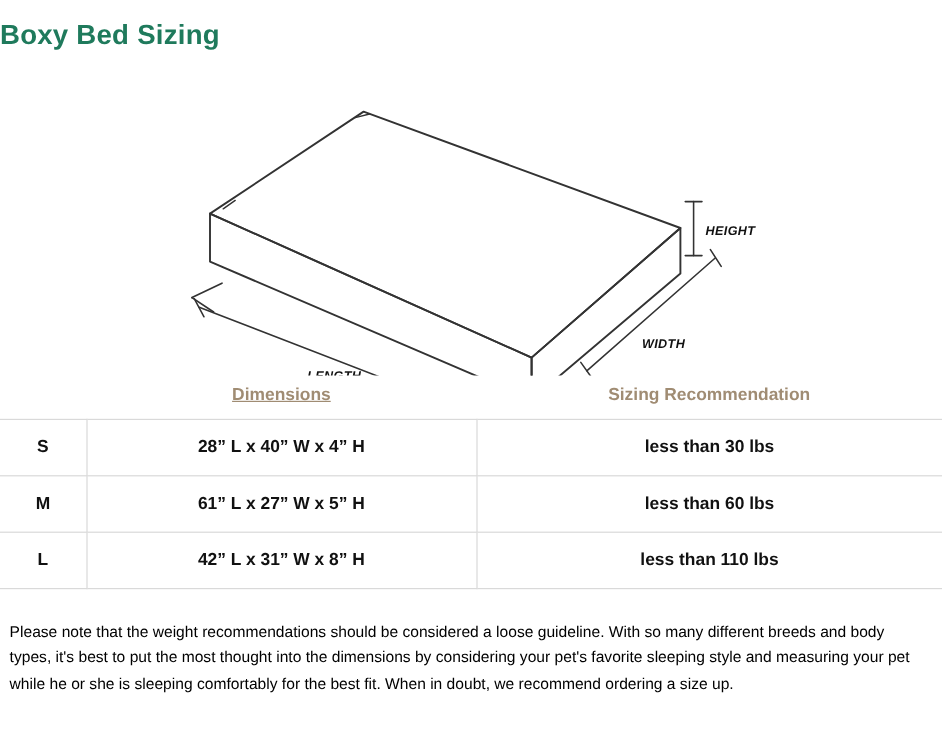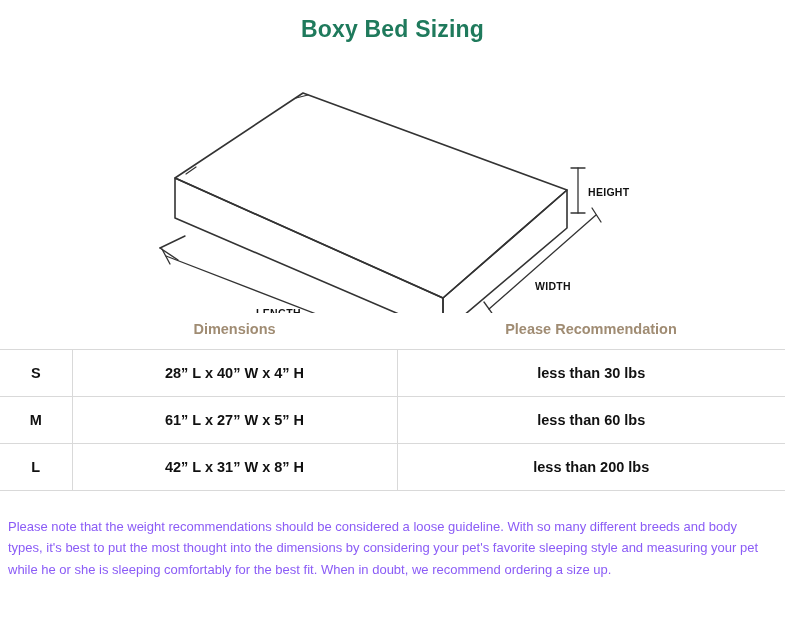--- a/index.html
+++ b/index.html
@@ -14,31 +14,31 @@
     color: #1a1a1a;
     overflow: hidden;
   }
   .page {
     position: relative;
     width: 785px;
     height: 619px;
     box-sizing: border-box;
   }
   .title {
-    text-align: center;
     font-size: 23px;
     font-weight: bold;
     color: #1f7a5c;
     margin: 16px 0 0 0;
     letter-spacing: 0.2px;
   }
   .diagram-wrap {
     position: relative;
     width: 778px;
     height: 270px;
+    font-style: italic;
   }
   .diagram-wrap svg {
     display: block;
   }
   .sizing-table {
     width: 785px;
     border-collapse: collapse;
     table-layout: fixed;
   }
   .sizing-table th {
@@ -59,28 +59,28 @@
     border-bottom: 1px solid #d9d9d9;
   }
   .sizing-table tbody tr td.col-size {
     border-right: 1px solid #d9d9d9;
     width: 72px;
   }
   .sizing-table tbody tr td.col-dims {
     border-right: 1px solid #d9d9d9;
   }
   .sizing-table thead th.col-size { width: 72px; }
-  .sizing-table thead th.col-dims { width: 325px; }
+  .sizing-table thead th.col-dims { width: 325px; text-decoration: underline; }
   .sizing-table tbody tr:last-child td {
     border-bottom: 1px solid #d9d9d9;
   }
   .note {
     font-size: 13px;
     line-height: 1.65;
-    color: #8b5cf6;
+    color: #000000;
     padding: 12px 20px 0 8px;
     text-align: left;
   }
   .dim-label {
     font-family: "Liberation Sans", sans-serif;
     font-size: 10.5px;
     font-weight: bold;
     fill: #111111;
     letter-spacing: 0.3px;
   }
@@ -135,37 +135,37 @@
       </g>
       <text class="dim-label" x="256" y="274">LENGTH</text>
     </svg>
   </div>
 
   <table class="sizing-table">
     <thead>
       <tr>
         <th class="col-size"></th>
         <th class="col-dims">Dimensions</th>
-        <th class="col-weight">Please Recommendation</th>
+        <th class="col-weight">Sizing Recommendation</th>
       </tr>
     </thead>
     <tbody>
       <tr>
         <td class="col-size">S</td>
         <td class="col-dims">28” L x 40” W x 4” H</td>
         <td class="col-weight">less than 30 lbs</td>
       </tr>
       <tr>
         <td class="col-size">M</td>
         <td class="col-dims">61” L x 27” W x 5” H</td>
         <td class="col-weight">less than 60 lbs</td>
       </tr>
       <tr>
         <td class="col-size">L</td>
         <td class="col-dims">42” L x 31” W x 8” H</td>
-        <td class="col-weight">less than 200 lbs</td>
+        <td class="col-weight">less than 110 lbs</td>
       </tr>
     </tbody>
   </table>
 
   <p class="note">Please note that the weight recommendations should be considered a loose guideline. With so many different breeds and body types, it's best to put the most thought into the dimensions by considering your pet's favorite sleeping style and measuring your pet while he or she is sleeping comfortably for the best fit. When in doubt, we recommend ordering a size up.</p>
 
 </div>
 
 </body></html>

